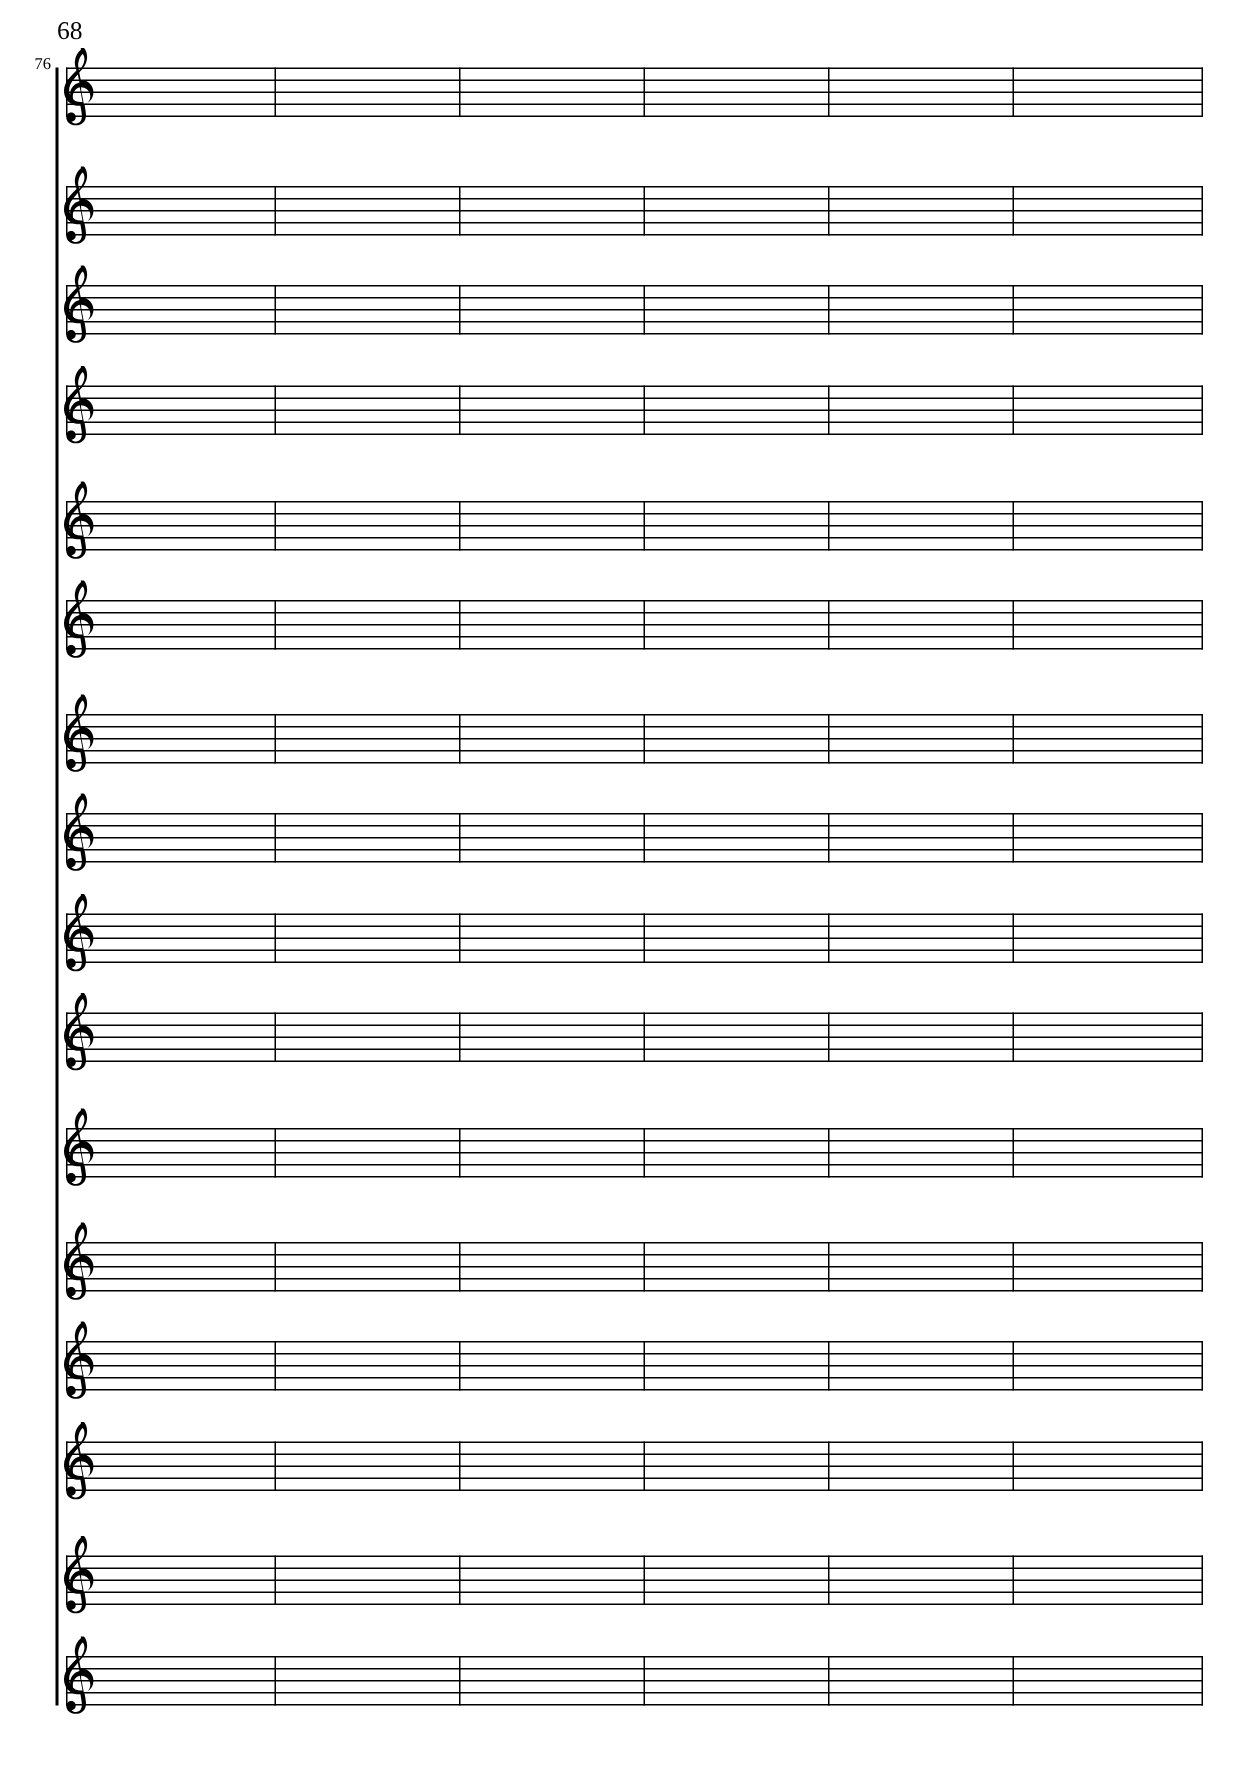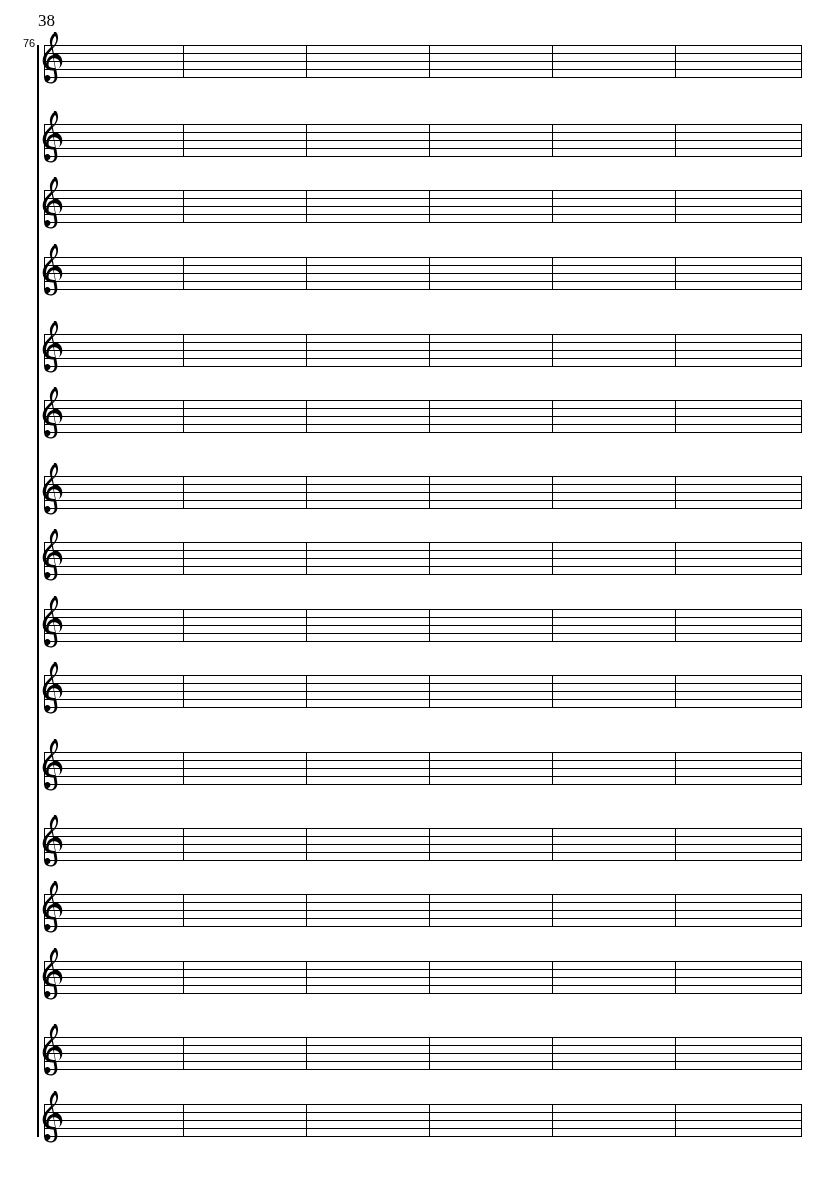--- a/index.html
+++ b/index.html
@@ -24,21 +24,21 @@
     top: 12px;
     font-family: "Liberation Serif", serif;
     font-size: 17px;
     line-height: 1;
     color: #000;
   }
   .measure-number {
     position: absolute;
     left: 23px;
     top: 38px;
-    font-family: Liberation Sans, sans-serif;
+    font-family: Liberation Serif, serif;
     font-size: 11px;
     line-height: 1;
     color: #000;
   }
   
   .system-bracket {
     position: absolute;
     left: 37px;
     width: 2px;
     background: #000;
@@ -87,21 +87,21 @@
     height: 60px;
     pointer-events: none;
   }
   .clef svg { display: block; }
 </style>
 </head>
 <body>
 
 <div class="page">
 
-  <div class="page-number">38</div>
+  <div class="page-number">68</div>
   <div class="measure-number">76</div>
 
   <div class="system-bracket" style="top: 45px; height: 1092px;"></div>
 
   <div id="staves-container">
       <div class="system" style="top: 45px;">
         <div class="staff">
           <div class="staff-line l0"></div>
           <div class="staff-line l1"></div>
           <div class="staff-line l2"></div>

